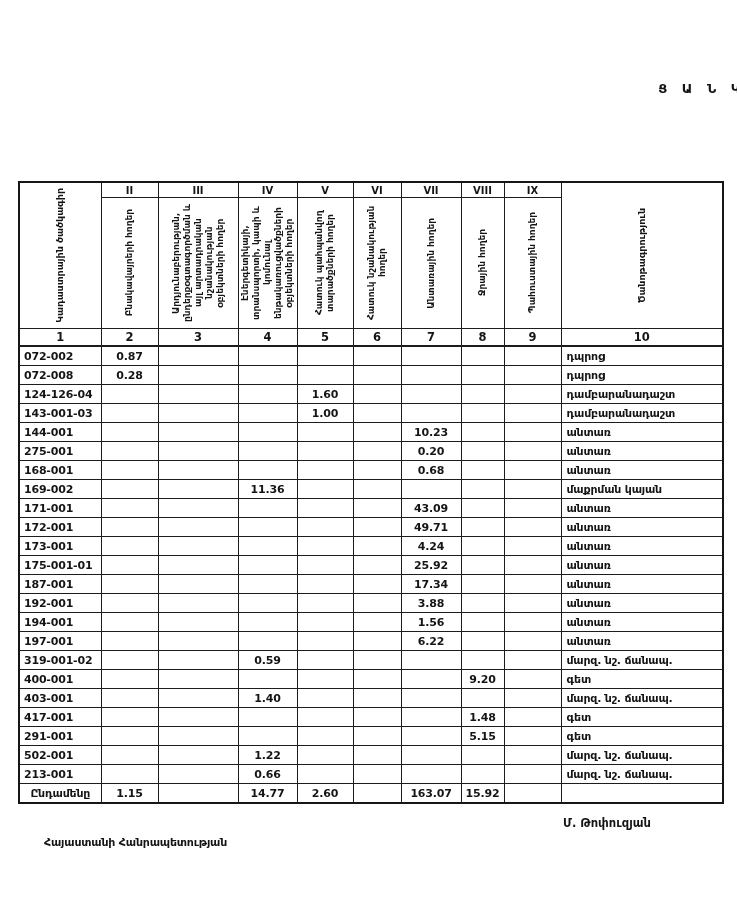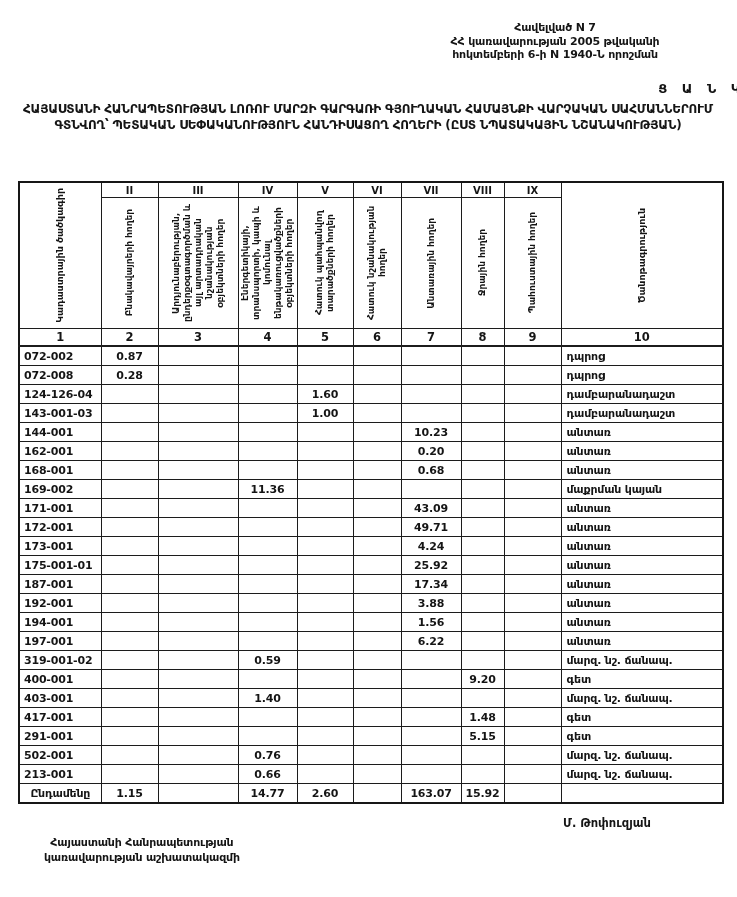--- a/index.html
+++ b/index.html
@@ -68,29 +68,23 @@
   .footer-right {
     position:absolute; left:563px; top:816px;
     font-size:11.5px; font-weight:bold;
   }
 </style>
 </head>
 <body>
 
 <div class="page">
 
-  <div class="header-right">
-    <div>Հավելված N 7</div>
-    <div>ՀՀ կառավարության 2005 թվականի</div>
-    <div>հոկտեմբերի 6-ի N 1940-Ն որոշման</div>
-  </div>
 
   <div class="doc-title">Ց Ա Ն Կ</div>
 
-  <div class="doc-subtitle">ՀԱՅԱՍՏԱՆԻ ՀԱՆՐԱՊԵՏՈՒԹՅԱՆ ԼՈՌՈՒ ՄԱՐԶԻ ԳԱՐԳԱՌԻ ԳՅՈՒՂԱԿԱՆ ՀԱՄԱՅՆՔԻ ՎԱՐՉԱԿԱՆ ՍԱՀՄԱՆՆԵՐՈՒՄ ԳՏՆՎՈՂ՝ ՊԵՏԱԿԱՆ ՍԵՓԱԿԱՆՈՒԹՅՈՒՆ ՀԱՆԴԻՍԱՑՈՂ ՀՈՂԵՐԻ (ԸՍՏ ՆՊԱՏԱԿԱՅԻՆ ՆՇԱՆԱԿՈՒԹՅԱՆ)</div>
 
   <table class="land-table">
     <colgroup>
       <col style="width:82px">
         <col style="width:57px">
         <col style="width:80px">
       <col style="width:59px">
         <col style="width:56px">
         <col style="width:48px">
       <col style="width:60px">
@@ -209,21 +203,21 @@
           <td class="c2"></td>
           <td class="c3"></td>
           <td class="c4"></td>
           <td class="c5"></td>
           <td class="c6">10.23</td>
           <td class="c7"></td>
           <td class="c8"></td>
           <td class="c9">անտառ</td>
         </tr>
         <tr>
-          <td class="c0">162-001</td>
+          <td class="c0">275-001</td>
           <td class="c1"></td>
           <td class="c2"></td>
           <td class="c3"></td>
           <td class="c4"></td>
           <td class="c5"></td>
           <td class="c6">0.20</td>
           <td class="c7"></td>
           <td class="c8"></td>
           <td class="c9">անտառ</td>
         </tr>
@@ -404,21 +398,21 @@
           <td class="c5"></td>
           <td class="c6"></td>
           <td class="c7">5.15</td>
           <td class="c8"></td>
           <td class="c9">գետ</td>
         </tr>
         <tr>
           <td class="c0">502-001</td>
           <td class="c1"></td>
           <td class="c2"></td>
-          <td class="c3">0.76</td>
+          <td class="c3">1.22</td>
           <td class="c4"></td>
           <td class="c5"></td>
           <td class="c6"></td>
           <td class="c7"></td>
           <td class="c8"></td>
           <td class="c9">մարզ. նշ. ճանապ.</td>
         </tr>
         <tr>
           <td class="c0">213-001</td>
           <td class="c1"></td>
@@ -441,17 +435,16 @@
           <td class="c6">163.07</td>
           <td class="c7">15.92</td>
           <td class="c8"></td>
           <td class="c9"></td>
         </tr>
       </tbody>
   </table>
 
   <div class="footer-left">
     <div>Հայաստանի Հանրապետության</div>
-    <div>կառավարության աշխատակազմի</div>
   </div>
   <div class="footer-right">Մ. Թոփուզյան</div>
 
 </div>
 
 </body></html>

